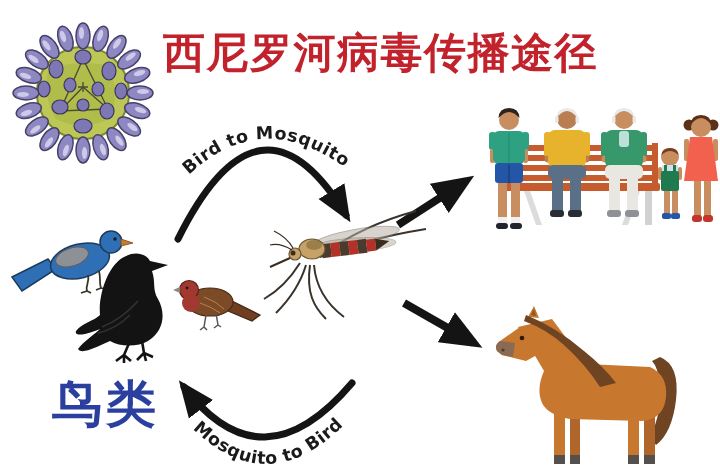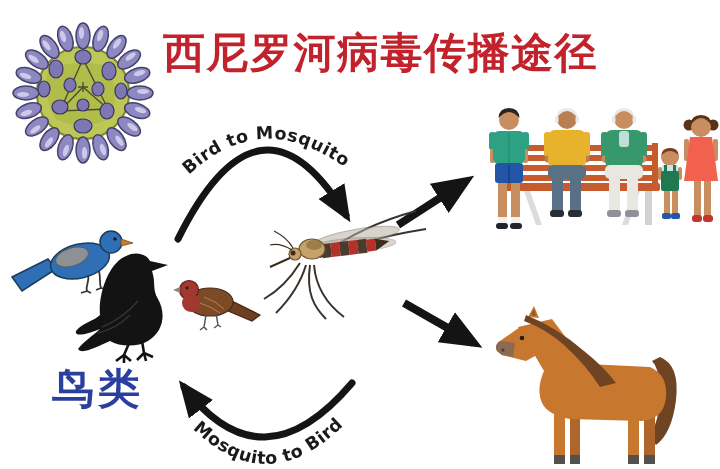--- a/index.html
+++ b/index.html
@@ -4,21 +4,21 @@
 <style>
   html,body{margin:0;padding:0;}
   #canvas{
     position:relative;width:720px;height:469px;background:#ffffff;overflow:hidden;
     font-family:"Liberation Sans","DejaVu Sans",sans-serif;
     margin-top:19px;
   }
   .abs{position:absolute;}
   .cjk{font-family:"Liberation Serif","DejaVu Serif",serif;font-weight:700;white-space:nowrap;}
   #title{left:163px;top:6px;font-size:42px;letter-spacing:1.5px;color:#c2222b;}
-  #birds-label{left:52px;top:342px;font-size:42px;letter-spacing:4px;color:#2b3f9e;}
+  #birds-label{left:52px;top:352px;font-size:50px;letter-spacing:4px;color:#2b3f9e;}
   #mosquito-label{left:308px;top:296px;font-size:42px;letter-spacing:4px;color:#c2222b;}
   svg{overflow:visible;}
   .arcText{font-family:"DejaVu Sans","Liberation Sans",sans-serif;font-weight:700;
            font-size:17.5px;letter-spacing:0.5px;fill:#1a1a1a;}
 </style>
 </head>
 <body>
 
 <div id="canvas">
 

